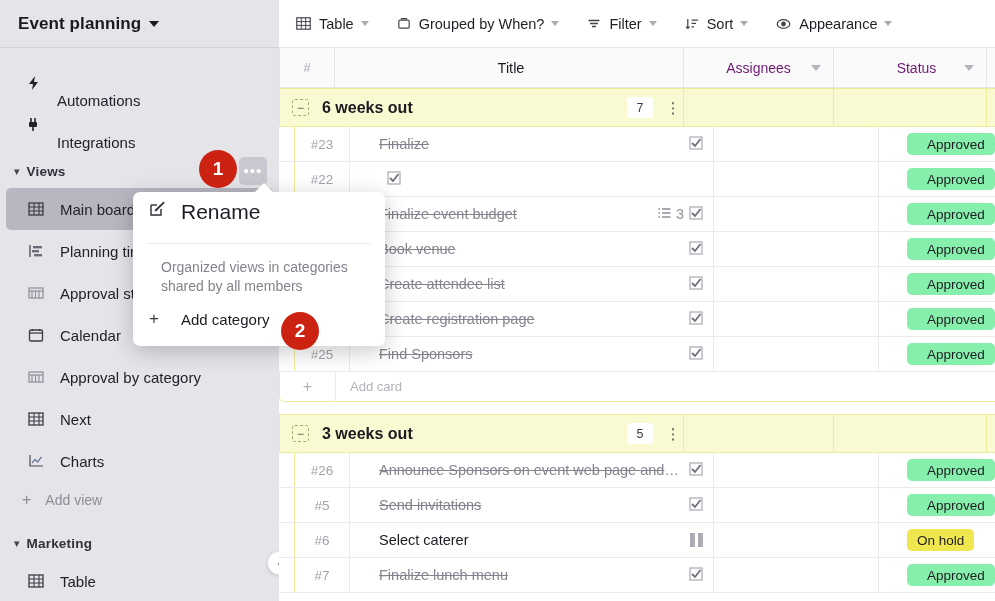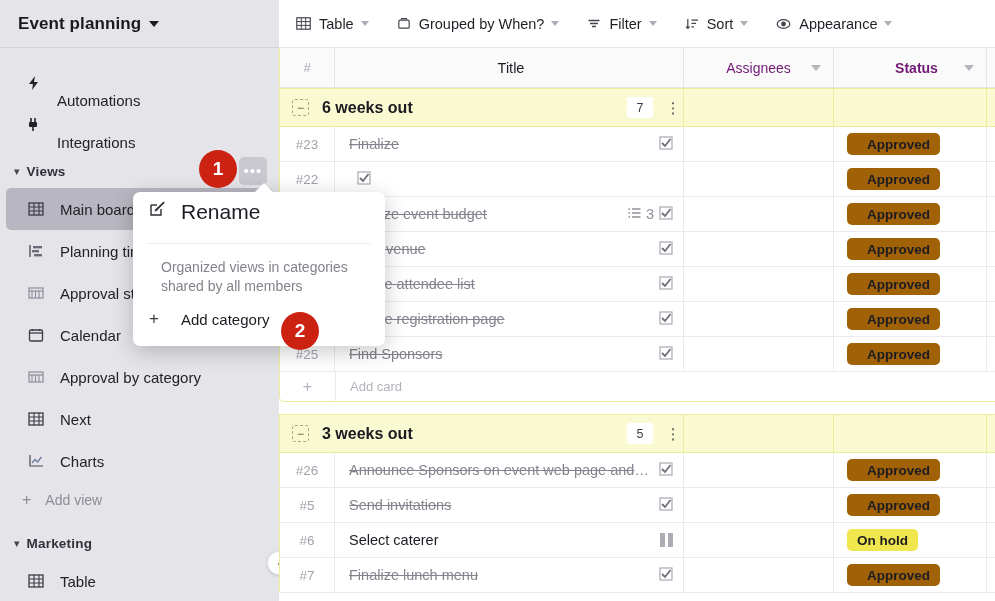--- a/index.html
+++ b/index.html
@@ -186,48 +186,47 @@
   .gh-dots { color: #4a4a53; font-size: 15px; width: 20px; text-align: center; line-height: .6; }
   .gh-fill { flex: 0 0 150px; border-right: 1px solid #ecec9a; }
   .gh-fill2 { flex: 0 0 153px; border-right: 1px solid #ecec9a; }
   .gh-rest { flex: 1; }
 
   .row {
     display: flex; height: 35px;
     border-bottom: 1px solid #eceaef;
     background: #fff;
   }
-  .cell { display: flex; align-items: center; border-right: 1px solid #eceaef; }
+  .cell { display: flex; align-items: center; border-right: 1px solid #eceaef; margin-left: 15px; }
   .c-num {
     width: 56px; flex: 0 0 56px;
     justify-content: center;
     color: #a3a2ab; font-size: 13.5px;
     border-left: 1px solid #ecec9a;
   }
   .c-title {
     width: 349px; flex: 0 0 349px;
     padding: 0 10px 0 14px;
     font-size: 14.5px; color: #1b1b22;
   }
   .c-title .t { flex: 1; overflow: hidden; white-space: nowrap; text-overflow: ellipsis; }
   .row.done .c-title .t { text-decoration: line-through; color: #85848e; }
   .c-title .meta { display: flex; align-items: center; gap: 5px; margin-left: 8px; color: #8f8e98; }
   .c-assignees { width: 150px; flex: 0 0 150px; }
   .c-status {
     width: 153px; flex: 0 0 153px;
     padding-left: 13px;
-    font-weight: bold;
   }
   .badge {
     display: inline-flex; align-items: center;
     height: 22px; padding: 0 10px;
     border-radius: 5px;
     font-size: 13.5px; color: #1c1c22;
   }
-  .badge.approved { background: #a16207; padding-left: 20px; }
+  .badge.approved { background: #86efac; padding-left: 20px; }
   .badge.onhold { background: #f0e74e; }
   .c-rest { flex: 1; border-right: none; }
 
   .addcard-row {
     display: flex; height: 30px;
     border-bottom: 1px solid #ecec9a;
     border-left: 1px solid #ecec9a;
     border-bottom-left-radius: 5px;
     background: #fff;
   }

